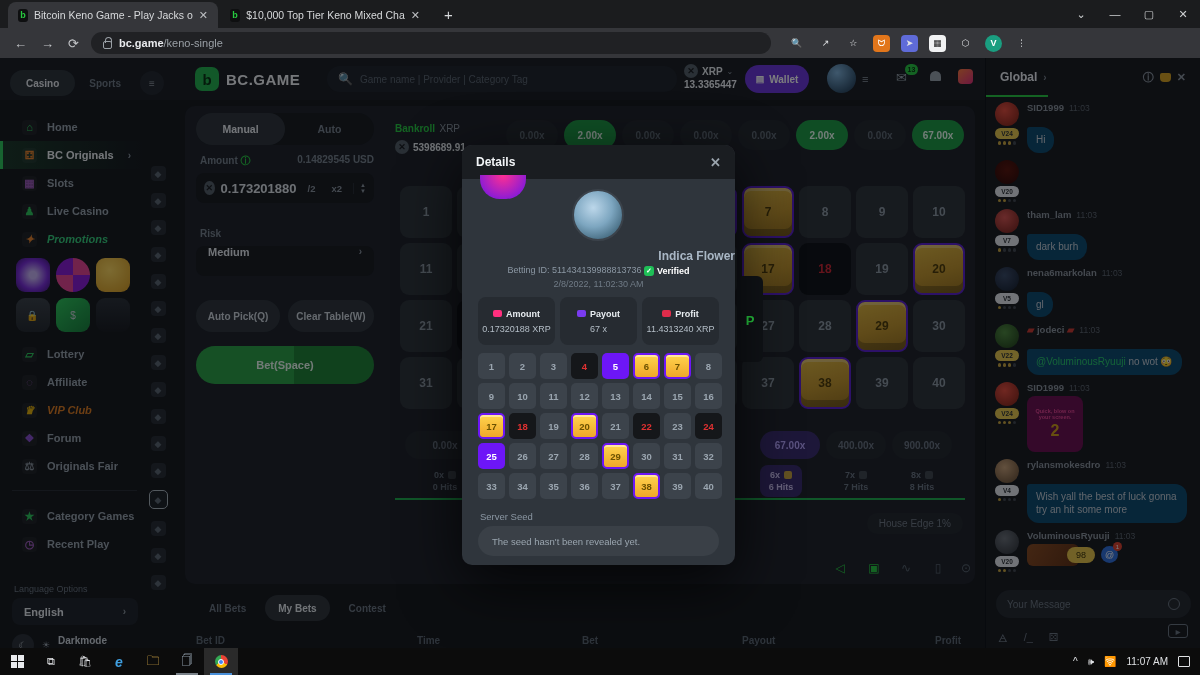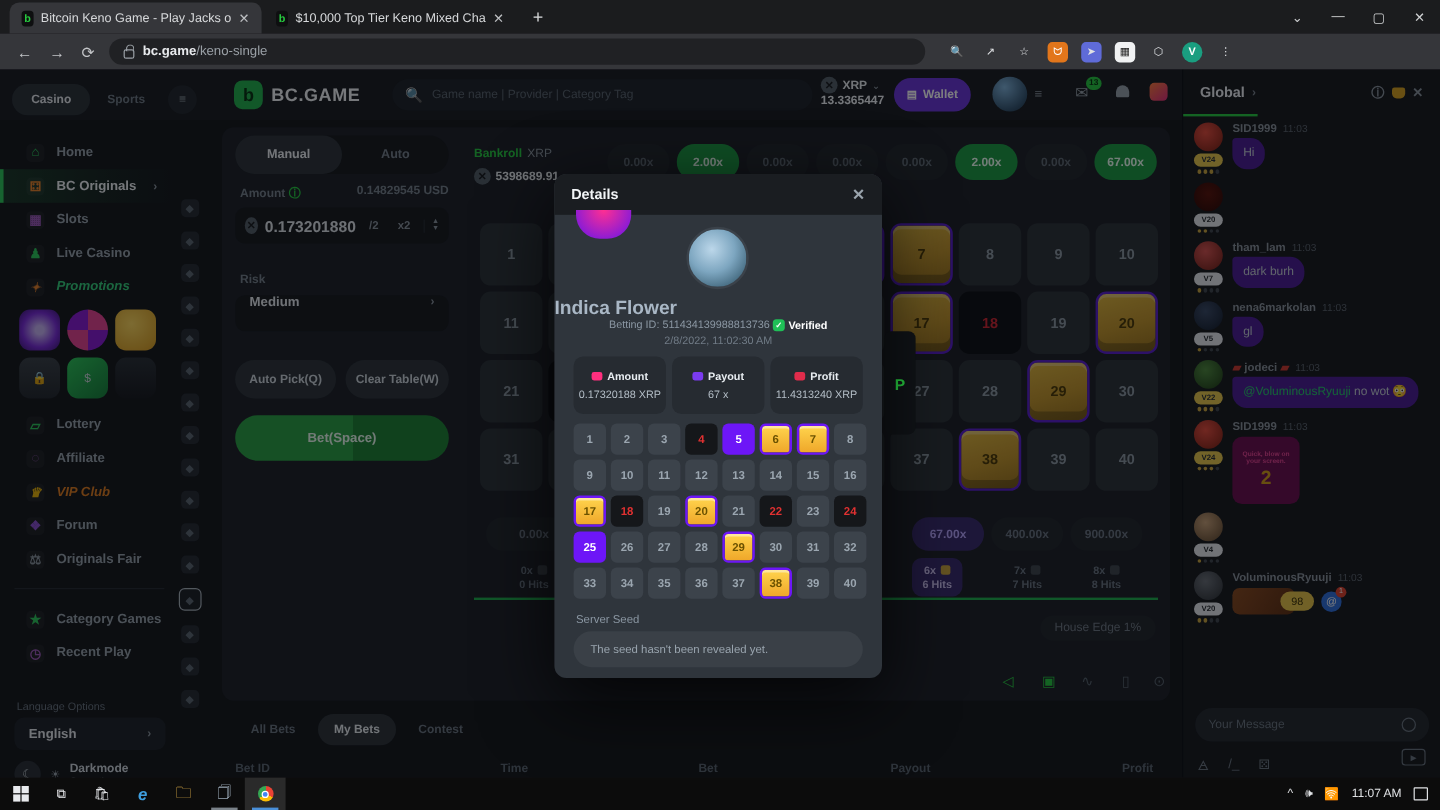--- a/index.html
+++ b/index.html
@@ -92,21 +92,21 @@
   .btab{height:26px;border-radius:14px;padding:0 13px;display:flex;align-items:center;color:#6b757f;font-size:10px;font-weight:bold}
   .btab.on{background:#2e3338;color:#e8ecef}
   .thead{position:absolute;top:577px;color:#5d6771;font-size:10px;font-weight:bold}
   .jackpop{position:absolute;left:737px;top:218px;width:26px;height:86px;background:#101317;border-radius:6px;color:#27c93f;font-weight:bold;font-size:13px;display:flex;align-items:flex-end;justify-content:center;padding-bottom:34px;z-index:41}
   
   .modal{position:absolute;left:462px;top:87px;width:273px;height:420px;border-radius:10px;background:#2f353c;z-index:60;box-shadow:0 18px 60px rgba(0,0,0,.75);overflow:hidden}
   .mhead{height:34px;background:#1a1d21;display:flex;align-items:center;padding:0 14px;color:#f2f5f7;font-weight:bold;font-size:12px}
   .mclose{margin-left:auto;color:#9aa4ad;font-size:13px}
   .blob{position:absolute;left:18px;top:30px;width:46px;height:24px;border-radius:0 0 20px 20px;background:radial-gradient(circle at 50% 0,#ff2f92,#8a1bd6 75%);z-index:1}
   .mavatar{position:absolute;left:110px;top:44px;width:52px;height:52px;border-radius:50%;background:radial-gradient(circle at 40% 35%,#bcd7ea,#7da6c0 45%,#4c7288 75%,#2f4a5c);border:2px solid #3b424a}
-  .muser{position:absolute;top:104px;width:100%;text-align:left;color:#a9b7c5;font-weight:bold;font-size:16px}
+  .muser{position:absolute;top:104px;width:100%;text-align:right;color:#a9b7c5;font-weight:bold;font-size:12px}
   .mid{position:absolute;top:120px;width:100%;text-align:center;color:#8b97a3;font-size:9px}
   .vbadge{display:inline-flex;align-items:center;gap:3px;color:#fff;font-weight:bold;font-size:9px}
   .vshield{display:inline-flex;width:10px;height:10px;border-radius:3px;background:#1fbf57;color:#fff;font-size:7px;align-items:center;justify-content:center}
   .mdate{position:absolute;top:134px;width:100%;text-align:center;color:#707b86;font-size:9px}
   .mstats{position:absolute;left:16px;top:152px;width:241px;display:grid;grid-template-columns:repeat(3,1fr);gap:5px}
   .mstat{background:#262b31;border-radius:8px;height:48px;display:flex;flex-direction:column;align-items:center;justify-content:center;gap:5px}
   .mstat .l{display:flex;align-items:center;gap:4px;color:#e8edf1;font-weight:bold;font-size:9px}
   .mstat .v{color:#b4bec7;font-size:9px}
   .sic{width:9px;height:7px;border-radius:2px}
   .mgrid{position:absolute;left:16px;top:208px;width:243px;display:grid;grid-template-columns:repeat(8,27px);gap:4px}
@@ -127,21 +127,21 @@
   .mleft{display:flex;flex-direction:column;align-items:center;gap:2px;flex:0 0 26px}
   .cava{width:24px;height:24px;border-radius:50%}
   .vpill{min-width:24px;height:11px;border-radius:6px;font-size:6.5px;font-weight:bold;display:flex;align-items:center;justify-content:center;background:#e9ebee;color:#2b2f33}
   .vpill.gold{background:#eac94b}
   .dots{display:flex;gap:1.5px}
   .dot{width:3.5px;height:3.5px;border-radius:50%;background:#41474e}
   .dot.on{background:#caa53d}
   .mbody{flex:1;min-width:0}
   .mname{color:#8b939b;font-weight:bold;font-size:9.5px;white-space:nowrap;overflow:hidden}
   .mtime{color:#5d656d;font-weight:normal;font-size:8.5px;margin-left:5px}
-  .bubble{display:inline-block;background:#4c1d95;border-radius:3px 12px 12px 12px;padding:6px 9px;color:#c6ced6;font-size:10px;margin-top:2px;line-height:1.35;max-width:160px}
+  .bubble{display:inline-block;background:#0c4a6e;border-radius:3px 12px 12px 12px;padding:6px 9px;color:#c6ced6;font-size:10px;margin-top:14px;line-height:1.35;max-width:160px}
   .mention{color:#27c96c}
   .chatimg{border-radius:8px;margin-top:3px}
   .msginput{position:absolute;left:10px;top:532px;width:195px;height:28px;border-radius:14px;background:#24282d;display:flex;align-items:center;padding:0 11px;color:#6b757f;font-size:10px}
   .msginput .emoji{margin-left:auto;width:12px;height:12px;border-radius:50%;border:1.5px solid #6b757f}
   .ctool{position:absolute;left:12px;top:568px;display:flex;gap:16px;align-items:center}
   .ctic{color:#6b757f;font-size:11px}
   .gifbtn{position:absolute;right:12px;top:566px;width:20px;height:14px;border:1.5px solid #6b757f;border-radius:3px;color:#6b757f;font-size:6px;font-weight:bold;display:flex;align-items:center;justify-content:center}
   
   .taskbar{position:absolute;left:0;bottom:0;width:1200px;height:27px;background:#0c0c0c;display:flex;align-items:center;z-index:80}
   .tbic{width:34px;height:27px;display:flex;align-items:center;justify-content:center;font-size:13px;position:relative}
@@ -645,20 +645,21 @@
             <div class="mleft">
               <div class="cava" style="background: radial-gradient(circle at 40% 35%, rgb(201, 161, 119), rgb(94, 69, 43));"></div>
               <div class="vpill">V4</div>
               <div class="dots">
                 <span class="dot on"></span>
                 <span class="dot"></span>
                 <span class="dot"></span>
                 <span class="dot"></span>
               </div>
             </div>
+            <div class="mbody"><div class="mname">rylansmokesdro<span class="mtime">11:03</span></div><div class="bubble">Wish yall the best of luck gonna try an hit some more</div></div>
           </div>
           <div class="msg">
             <div class="mleft">
               <div class="cava" style="background: radial-gradient(circle at 40% 35%, rgb(107, 112, 119), rgb(42, 45, 49));"></div>
               <div class="vpill">V20</div>
               <div class="dots">
                 <span class="dot on"></span>
                 <span class="dot on"></span>
                 <span class="dot"></span>
                 <span class="dot"></span>

